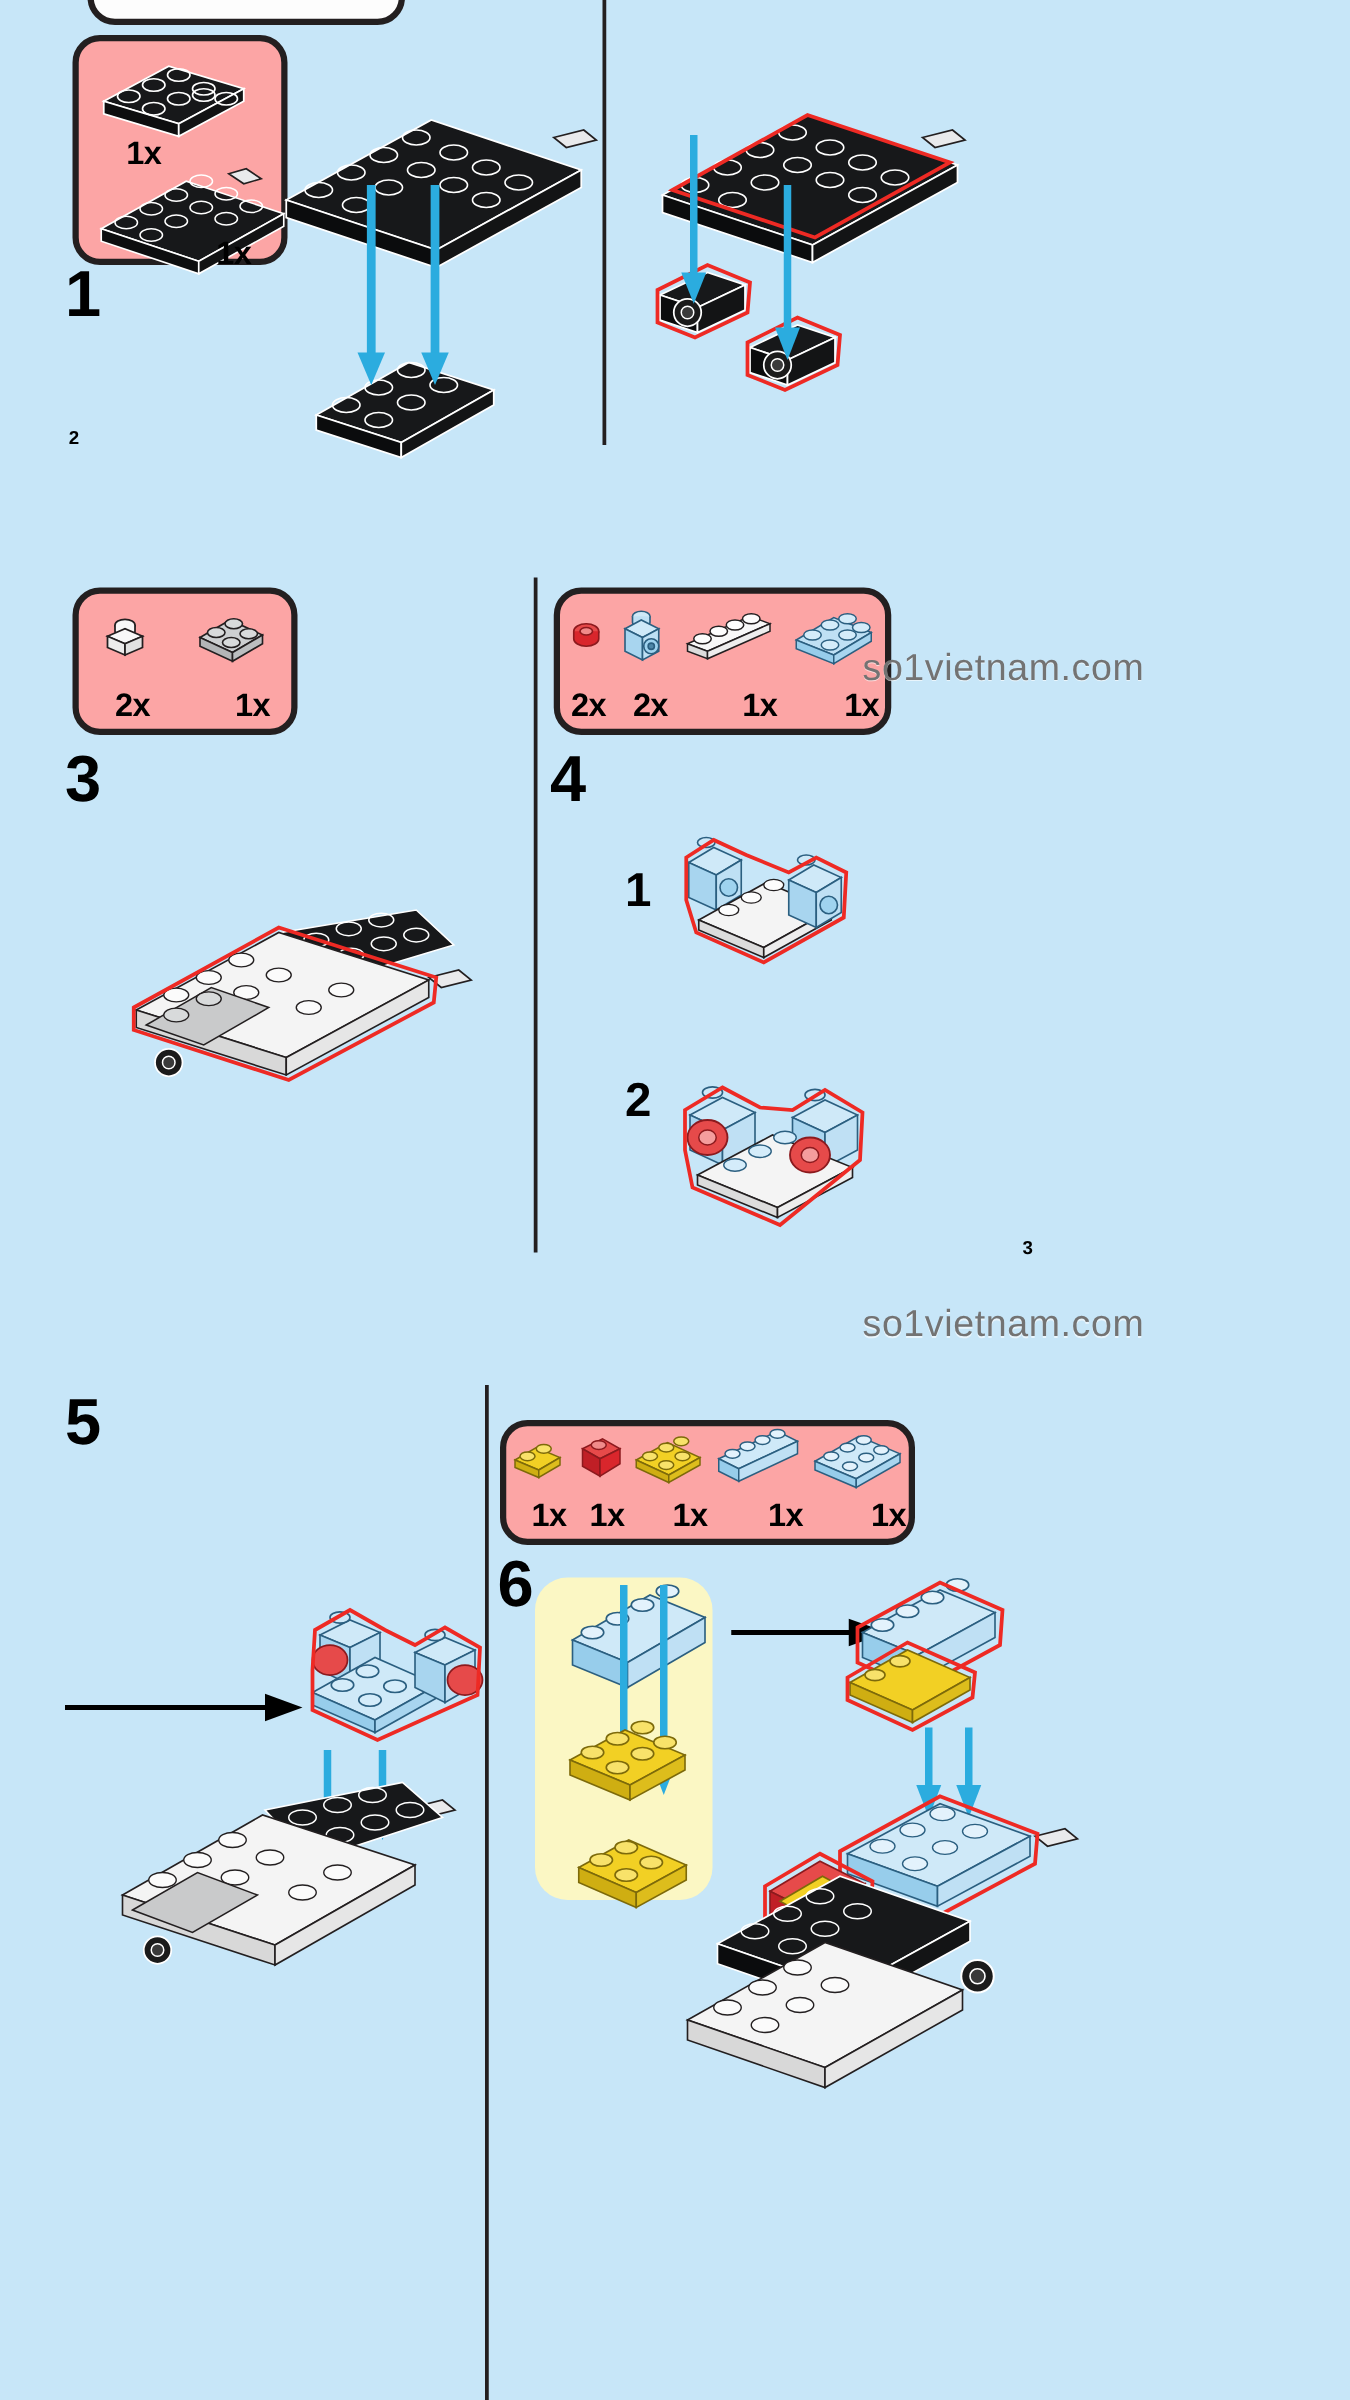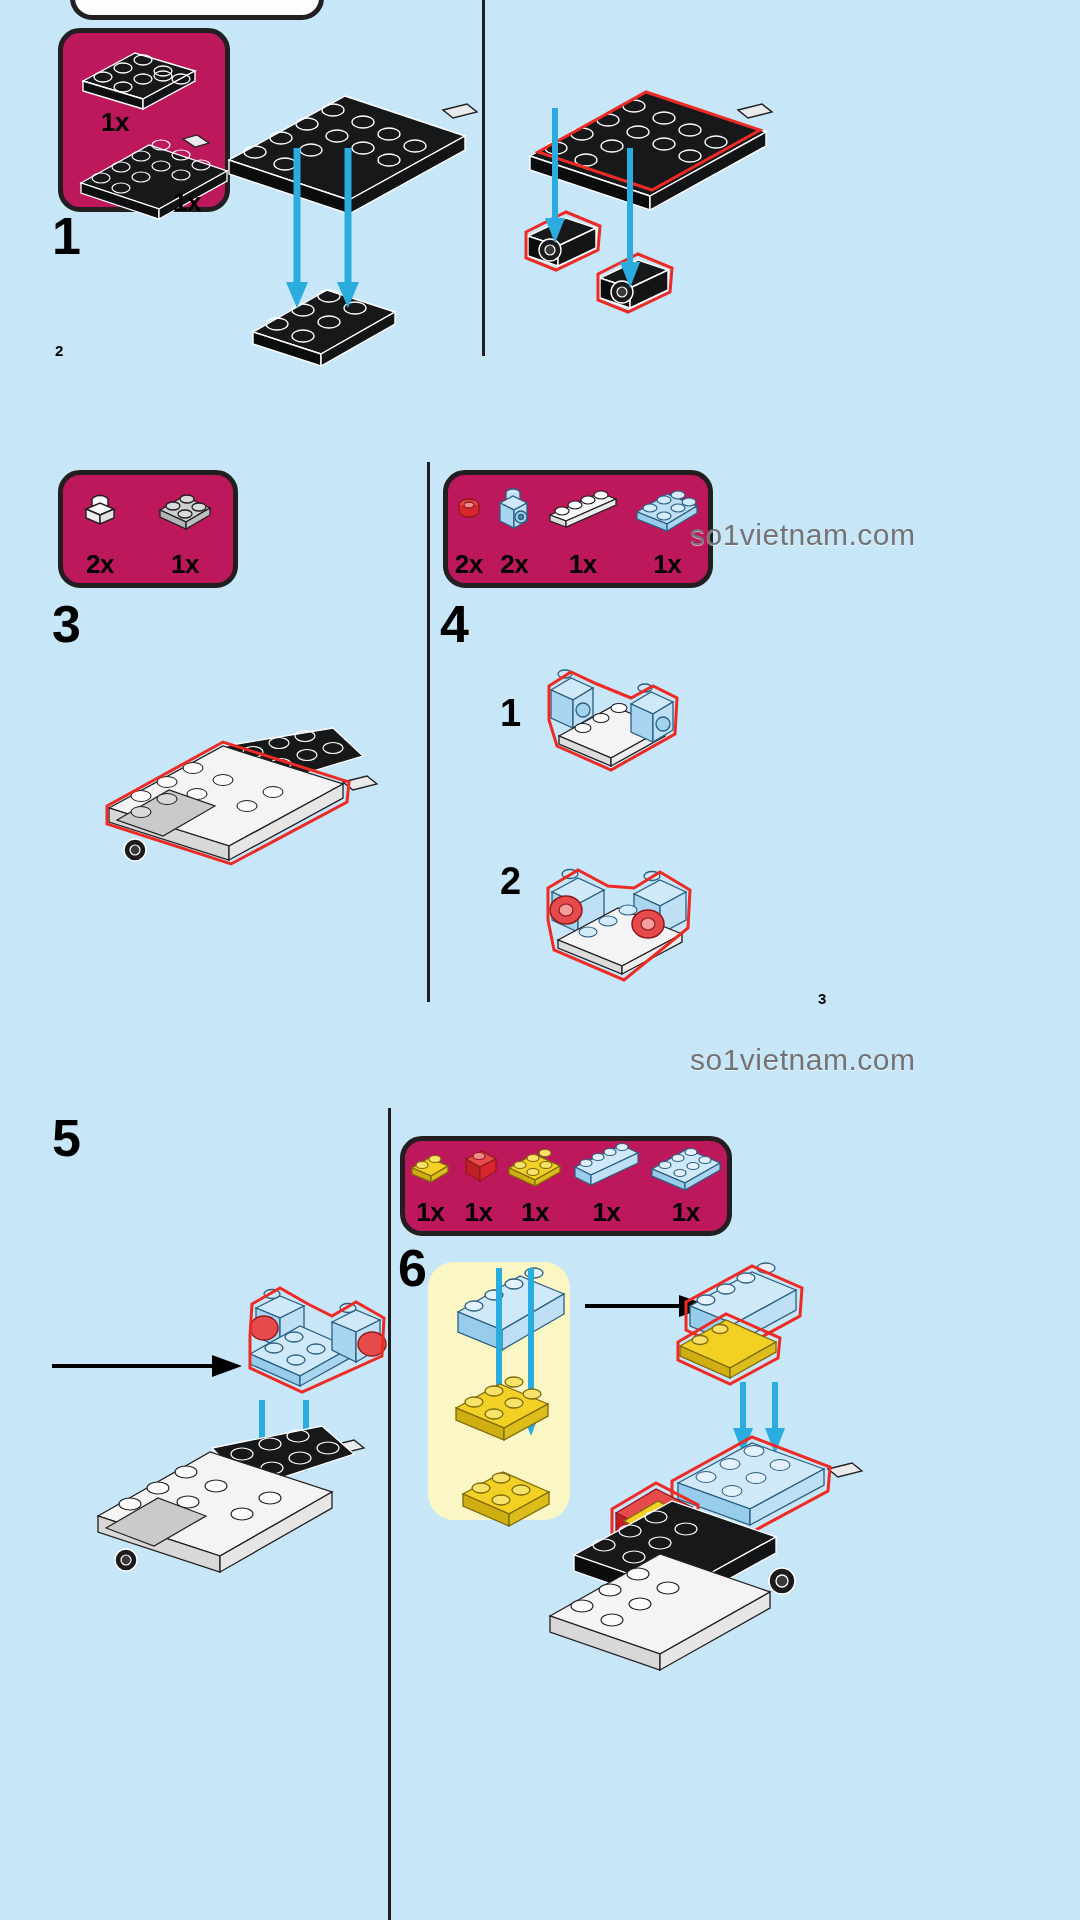--- a/index.html
+++ b/index.html
@@ -8,31 +8,31 @@
     background:#c7e6f8;
     font-family:"Liberation Sans", sans-serif;
     position:relative;overflow:hidden;
   }
   .page{position:absolute;inset:0;}
   .abs{position:absolute;}
 
   
   .callout{
     position:absolute;
-    background:#be185d;
+    background:#fca5a5;
     border:5px solid #231f20;
     border-radius:22px;
     box-sizing:border-box;
     display:flex;
     align-items:flex-end;
     justify-content:space-around;
   }
   .part-cell{
     display:flex;flex-direction:column;
-    align-items:center;justify-content:flex-end;
+    align-items:flex-end;justify-content:flex-end;
     height:100%;
     padding-bottom:6px;
   }
   .part-art{display:flex;align-items:center;justify-content:center;flex:1;}
   .qty{
     font-weight:bold;
     font-size:26px;
     color:#000;
     letter-spacing:-0.5px;
     line-height:1;

